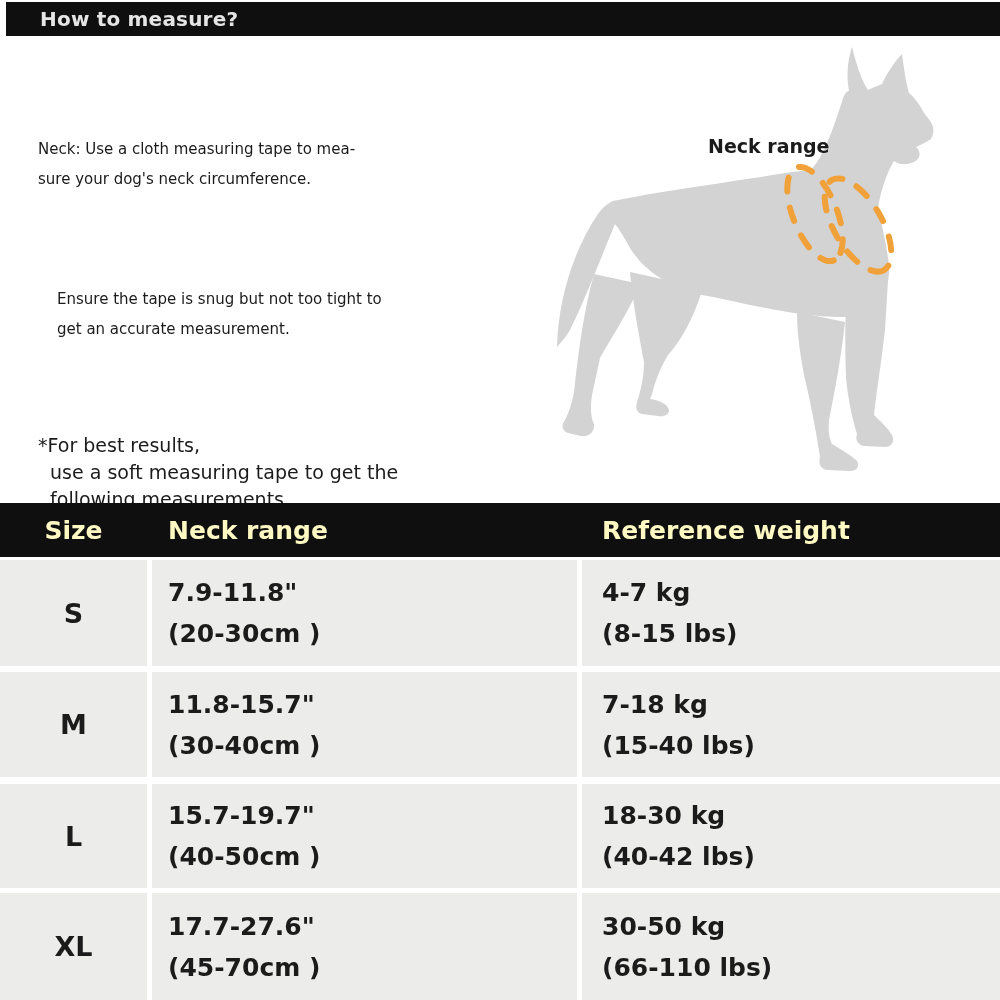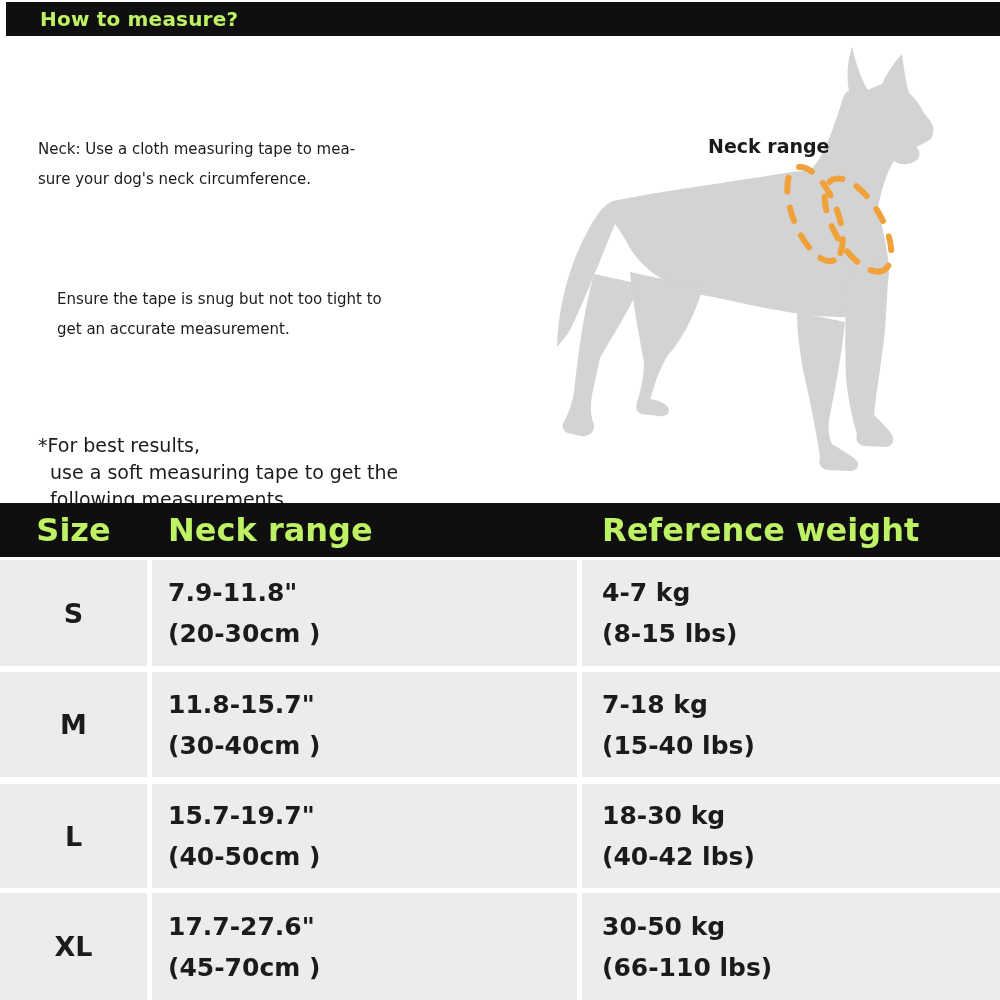--- a/index.html
+++ b/index.html
@@ -12,39 +12,39 @@
     position:relative;width:1000px;height:1000px;overflow:hidden;
     background:var(--page_bg);
     font-family:"DejaVu Sans","Liberation Sans",sans-serif;
     color:var(--text);
   }
   
   .topbar{
     position:absolute;left:6px;top:2px;right:0;height:34px;
     background:var(--bar);display:flex;align-items:center;padding-left:34px;
   }
-  .topbar .title{color:#bef264;font-weight:700;font-size:20px;letter-spacing:.2px;}
+  .topbar .title{color:#e5e5e5;font-weight:700;font-size:20px;letter-spacing:.2px;}
   
   .intro{position:absolute;left:38px;top:74px;font-size:15px;line-height:30px;white-space:pre;}
   .intro p + p{margin-top:30px;margin-left:19px;}
   
   .diagram{position:absolute;left:540px;top:30px;width:460px;height:470px;}
   .diagram svg{position:absolute;left:0;top:0;width:460px;height:470px;}
   .neck-label{
     position:absolute;left:168px;top:105px;
     font-size:19px;font-weight:700;white-space:nowrap;
   }
   
   .notes{position:absolute;left:38px;top:378px;font-size:19px;line-height:27px;white-space:pre;}
   .notes .note2{margin-top:0;}
   
   .sizetable{position:absolute;left:0;top:503px;width:1000px;}
   .tgrid{display:grid;grid-template-columns:147px 425px auto;column-gap:5px;width:1000px;}
   .thead{background:var(--bar);height:54px;margin-bottom:3px;}
-  .thead .cell{display:flex;align-items:center;color:#bef264;font-weight:700;font-size:32px;}
+  .thead .cell{display:flex;align-items:center;color:#fef9c3;font-weight:700;font-size:25px;}
   .trow{background:#fff;}
   .trow .cell{background:var(--row_bg);display:flex;flex-direction:column;justify-content:center;}
   .trow:nth-of-type(2){height:106px;margin-bottom:6px;}
   .trow:nth-of-type(3){height:105px;margin-bottom:7px;}
   .trow:nth-of-type(4){height:104px;margin-bottom:5px;}
   .trow:nth-of-type(5){height:107px;}
   .cell.c1{align-items:center;justify-content:center;}
   .cell.c2{padding-left:16px;}
   .cell.c3{padding-left:20px;}
   .size-val{font-weight:700;font-size:27px;}

